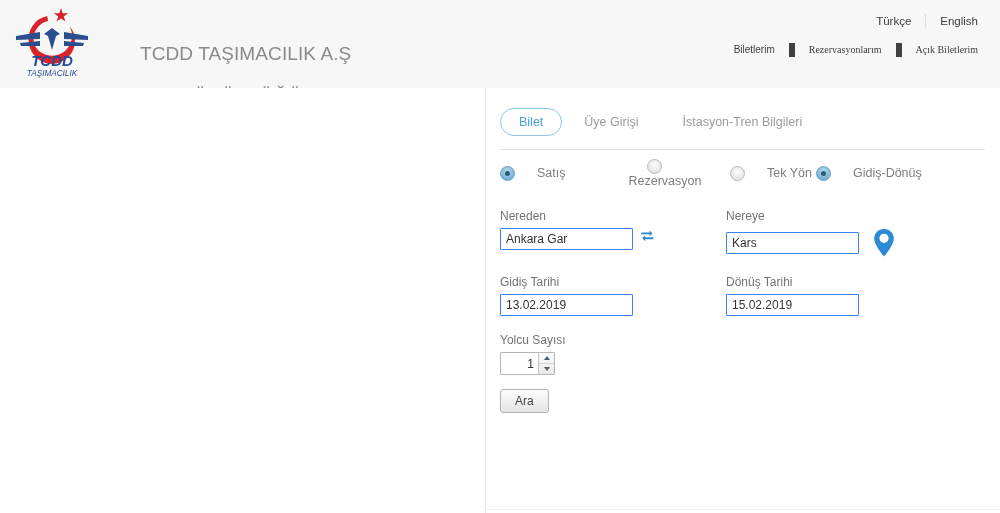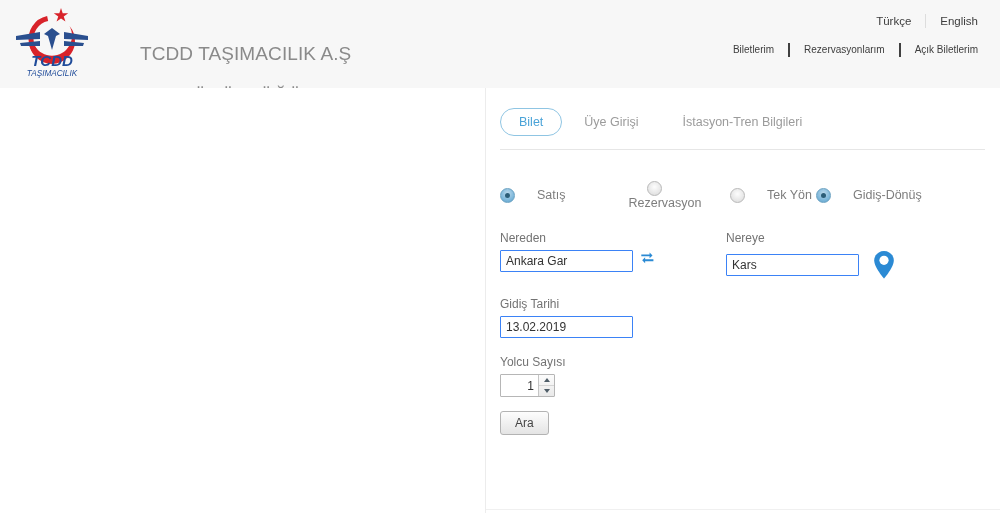--- a/index.html
+++ b/index.html
@@ -42,21 +42,21 @@
   .lang-nav a + a { border-left: 1px solid #dddddd; }
 
   .main-nav {
     position: absolute; right: 8px; top: 43px;
     display: flex; align-items: center;
   }
   .main-nav a {
     color: #3d3d3d; font-size: 10px; text-decoration: none;
     padding: 0 14px; line-height: 14px; display:block;
   }
-  .main-nav a + a { border-left: 2px solid #404040; }
+  .main-nav a + a { border-left: 6px solid #404040; font-family: Liberation Serif, serif; }
 
   
   .left-pane {
     position: absolute; left: 0; top: 88px; width: 486px; height: 425px;
     background: #ffffff;
     border-right: 1px solid #ececec;
   }
   .right-pane {
     position: absolute; left: 486px; top: 88px; width: 514px; height: 425px;
     background: #ffffff;
@@ -77,21 +77,21 @@
     border-radius: 16px;
     padding: 0 18px;
     background: #ffffff;
   }
   .tab-underline {
     position: absolute; left: 14px; top: 61px; width: 485px; height: 1px;
     background: #e6e6e6;
   }
 
   
-  .form-area { position: absolute; left: 14px; top: 95px; width: 490px; }
+  .form-area { position: absolute; left: 14px; top: 73px; width: 490px; }
 
   .radio-row { display: flex; align-items: center; height: 24px; }
   .radio-item { display: flex; align-items: center; }
   .rb {
     width: 15px; height: 15px; border-radius: 50%;
     display: inline-block; position: relative;
     border: 1px solid #b9b9b9;
     background: radial-gradient(circle at 50% 38%, #fdfdfd 0%, #e3e3e3 72%, #d2d2d2 100%);
     flex: none;
   }
@@ -271,20 +271,24 @@
             </button>
           </div>
         </div>
       </div>
 
       <div class="row" style="margin-bottom:17px;">
         <div style="width:226px;">
           <label class="field-label">Gidiş Tarihi</label>
           <input class="txt date" type="text" value="13.02.2019" style="">
         </div>
+        <div>
+          <label class="field-label">Dönüş Tarihi</label>
+          <input class="txt date" type="text" value="15.02.2019" style="">
+        </div>
       </div>
 
       <div>
         <label class="field-label">Yolcu Sayısı</label>
         <div class="num-wrap">
           <input class="num-input" type="text" value="1" style="">
           <div class="spin">
             <div>
               <span class="arrow-up"></span>
             </div>

